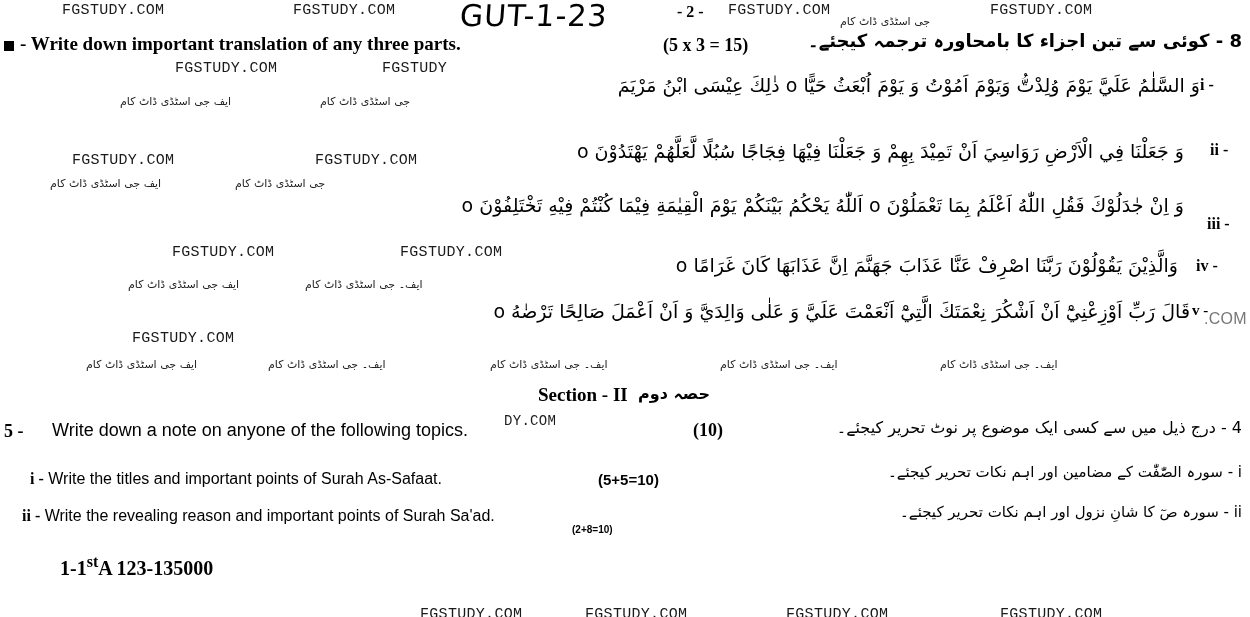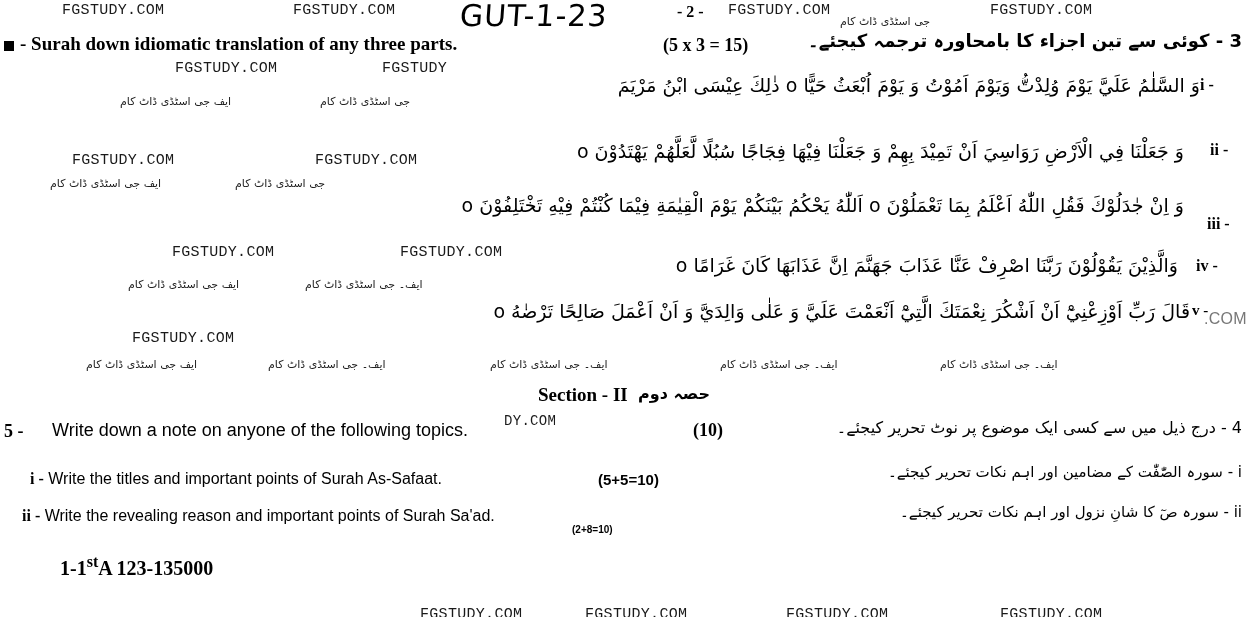--- a/index.html
+++ b/index.html
@@ -22,24 +22,24 @@
 
 <div class="abs wm" style="left:62px;top:2px;">FGSTUDY.COM</div>
 <div class="abs wm" style="left:293px;top:2px;">FGSTUDY.COM</div>
 <div class="abs wm" style="left:728px;top:2px;">FGSTUDY.COM</div>
 <div class="abs wm" style="left:990px;top:2px;">FGSTUDY.COM</div>
 
 <div class="abs hand" style="left:460px;top:-2px;">GUT-1-23</div>
 <div class="abs num" style="left:677px;top:3px;">- 2 -</div>
 
 <div class="abs serif-b" style="left:4px;top:33px;font-size:19px;">
-  <span class="marker"></span><span>- Surah down idiomatic translation of any three parts.</span>
+  <span class="marker"></span><span>- Write down important translation of any three parts.</span>
 </div>
 <div class="abs serif-b" style="left:663px;top:35px;font-size:18px;">(5 x 3 = 15)</div>
-<div class="abs urdu" style="right:8px;top:30px;font-size:18px;">3 - کوئی سے تین اجزاء کا بامحاورہ ترجمہ کیجئے۔</div>
+<div class="abs urdu" style="right:8px;top:30px;font-size:18px;">8 - کوئی سے تین اجزاء کا بامحاورہ ترجمہ کیجئے۔</div>
 <div class="abs wm-ur" style="left:840px;top:15px;">جی اسٹڈی ڈاٹ کام</div>
 
 <div class="abs wm" style="left:175px;top:60px;">FGSTUDY.COM</div>
 <div class="abs wm" style="left:382px;top:60px;">FGSTUDY</div>
 
 <div class="abs arabic" style="right:50px;top:74px;">
   <span>وَ السَّلٰمُ عَلَيَّ يَوْمَ وُلِدْتُّ وَيَوْمَ اَمُوْتُ وَ يَوْمَ اُبْعَثُ حَيًّا o ذٰلِكَ عِيْسَى ابْنُ مَرْيَمَ</span>
 </div>
 <div class="abs serif-b" style="left:1200px;top:76px;font-size:16px;">i -</div>
 <div class="abs wm-ur" style="left:120px;top:95px;">ایف جی اسٹڈی ڈاٹ کام</div>

